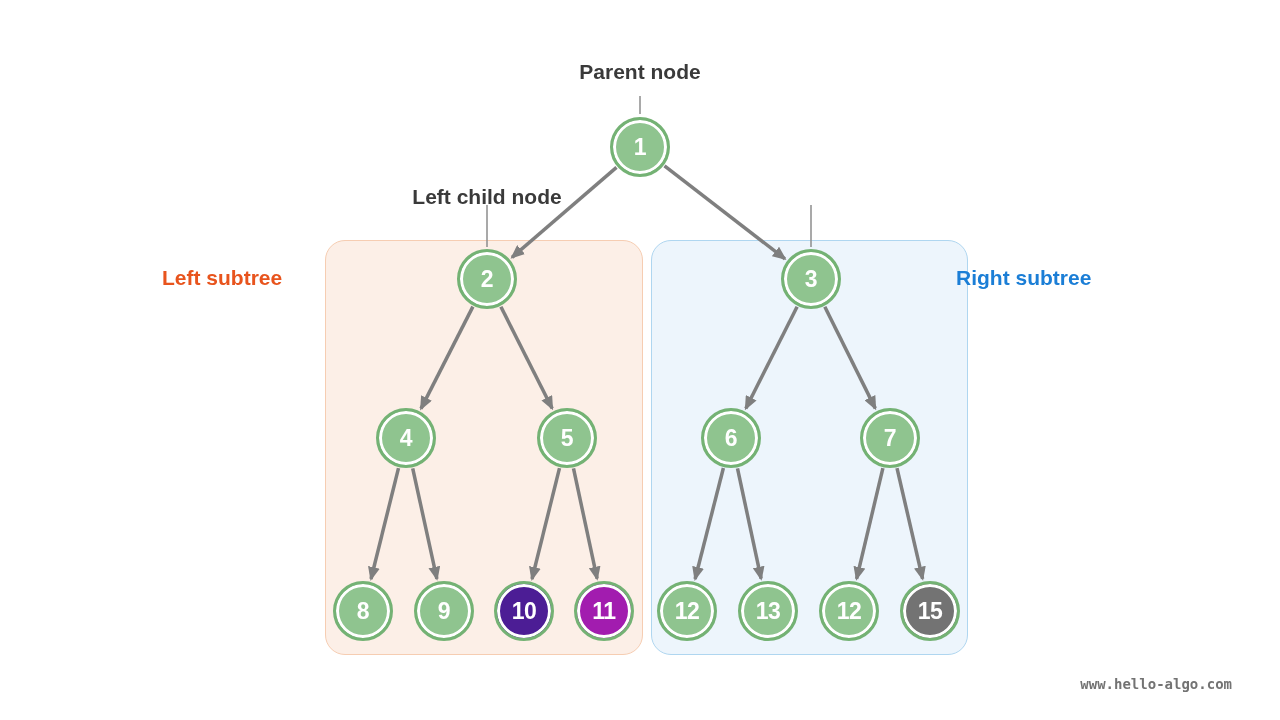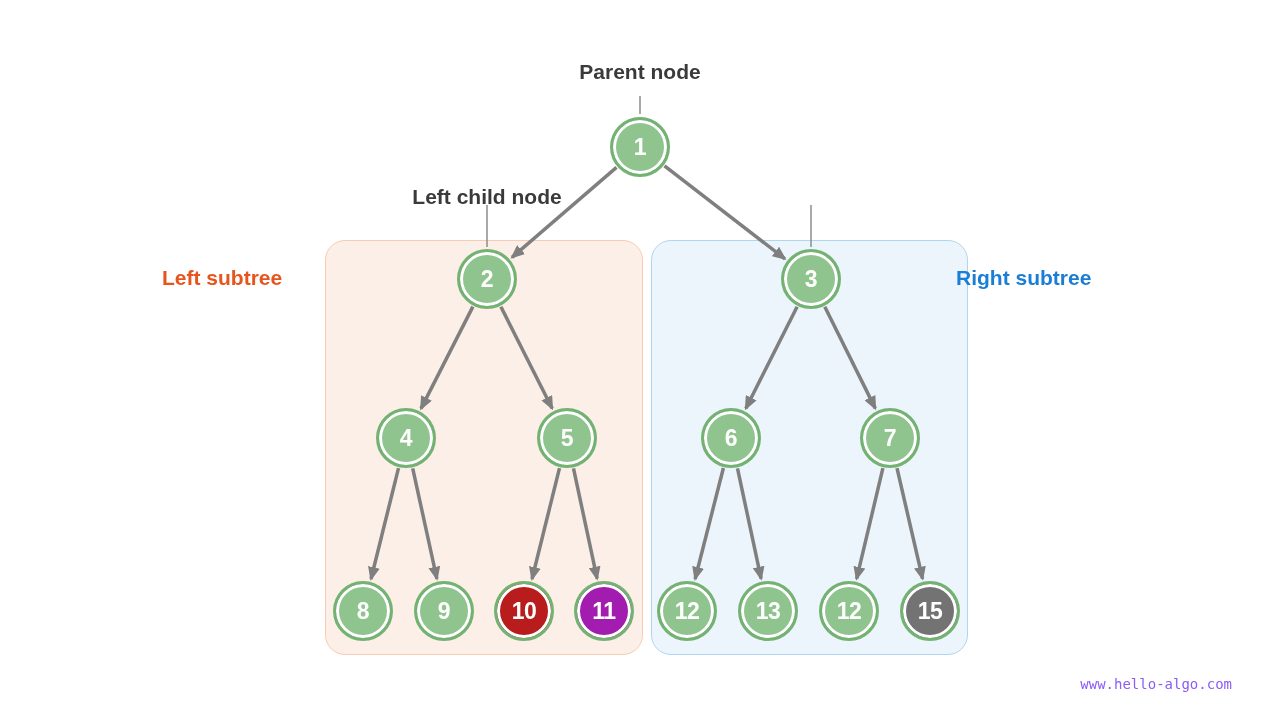--- a/index.html
+++ b/index.html
@@ -78,28 +78,28 @@
   <div id="node-layer">
       <div class="tree-node" style="left: 610px; top: 117px; background: rgb(143, 196, 143); border-color: rgb(116, 178, 116); color: rgb(255, 255, 255);">1</div>
       <div class="tree-node" style="left: 457px; top: 249px; background: rgb(143, 196, 143); border-color: rgb(116, 178, 116); color: rgb(255, 255, 255);">2</div>
       <div class="tree-node" style="left: 781px; top: 249px; background: rgb(143, 196, 143); border-color: rgb(116, 178, 116); color: rgb(255, 255, 255);">3</div>
       <div class="tree-node" style="left: 376px; top: 408px; background: rgb(143, 196, 143); border-color: rgb(116, 178, 116); color: rgb(255, 255, 255);">4</div>
       <div class="tree-node" style="left: 537px; top: 408px; background: rgb(143, 196, 143); border-color: rgb(116, 178, 116); color: rgb(255, 255, 255);">5</div>
       <div class="tree-node" style="left: 701px; top: 408px; background: rgb(143, 196, 143); border-color: rgb(116, 178, 116); color: rgb(255, 255, 255);">6</div>
       <div class="tree-node" style="left: 860px; top: 408px; background: rgb(143, 196, 143); border-color: rgb(116, 178, 116); color: rgb(255, 255, 255);">7</div>
       <div class="tree-node" style="left: 333px; top: 581px; background: rgb(143, 196, 143); border-color: rgb(116, 178, 116); color: rgb(255, 255, 255);">8</div>
       <div class="tree-node" style="left: 414px; top: 581px; background: rgb(143, 196, 143); border-color: rgb(116, 178, 116); color: rgb(255, 255, 255);">9</div>
-      <div class="tree-node" style="left: 494px; top: 581px; background: #b91c1c; border-color: rgb(116, 178, 116); color: rgb(255, 255, 255);">10</div>
+      <div class="tree-node" style="left: 494px; top: 581px; background: #4c1d95; border-color: rgb(116, 178, 116); color: rgb(255, 255, 255);">10</div>
       <div class="tree-node" style="left: 574px; top: 581px; background: #a21caf; border-color: rgb(116, 178, 116); color: rgb(255, 255, 255);">11</div>
       <div class="tree-node" style="left: 657px; top: 581px; background: rgb(143, 196, 143); border-color: rgb(116, 178, 116); color: rgb(255, 255, 255);">12</div>
       <div class="tree-node" style="left: 738px; top: 581px; background: rgb(143, 196, 143); border-color: rgb(116, 178, 116); color: rgb(255, 255, 255);">13</div>
       <div class="tree-node" style="left: 819px; top: 581px; background: rgb(143, 196, 143); border-color: rgb(116, 178, 116); color: rgb(255, 255, 255);">12</div>
       <div class="tree-node" style="left: 900px; top: 581px; background: #737373; border-color: rgb(116, 178, 116); color: rgb(255, 255, 255);">15</div>
     </div>
 
 
   <div class="lbl centered parent-node-label" style="color: rgb(58, 58, 58);">Parent node</div>
   <div class="lbl centered left-child-label" style="color: rgb(58, 58, 58); margin-top: 12px;">Left child node</div>
   <div class="lbl left-subtree-label" style="color: rgb(232, 84, 29);">Left subtree</div>
   <div class="lbl right-subtree-label" style="color: rgb(27, 126, 214);">Right subtree</div>
 
-  <div class="watermark" style="color: #8b5cf6;">www.hello-algo.com</div>
+  <div class="watermark" style="color: #737373; font-weight: bold;">www.hello-algo.com</div>
 </div>
 
 </body></html>

